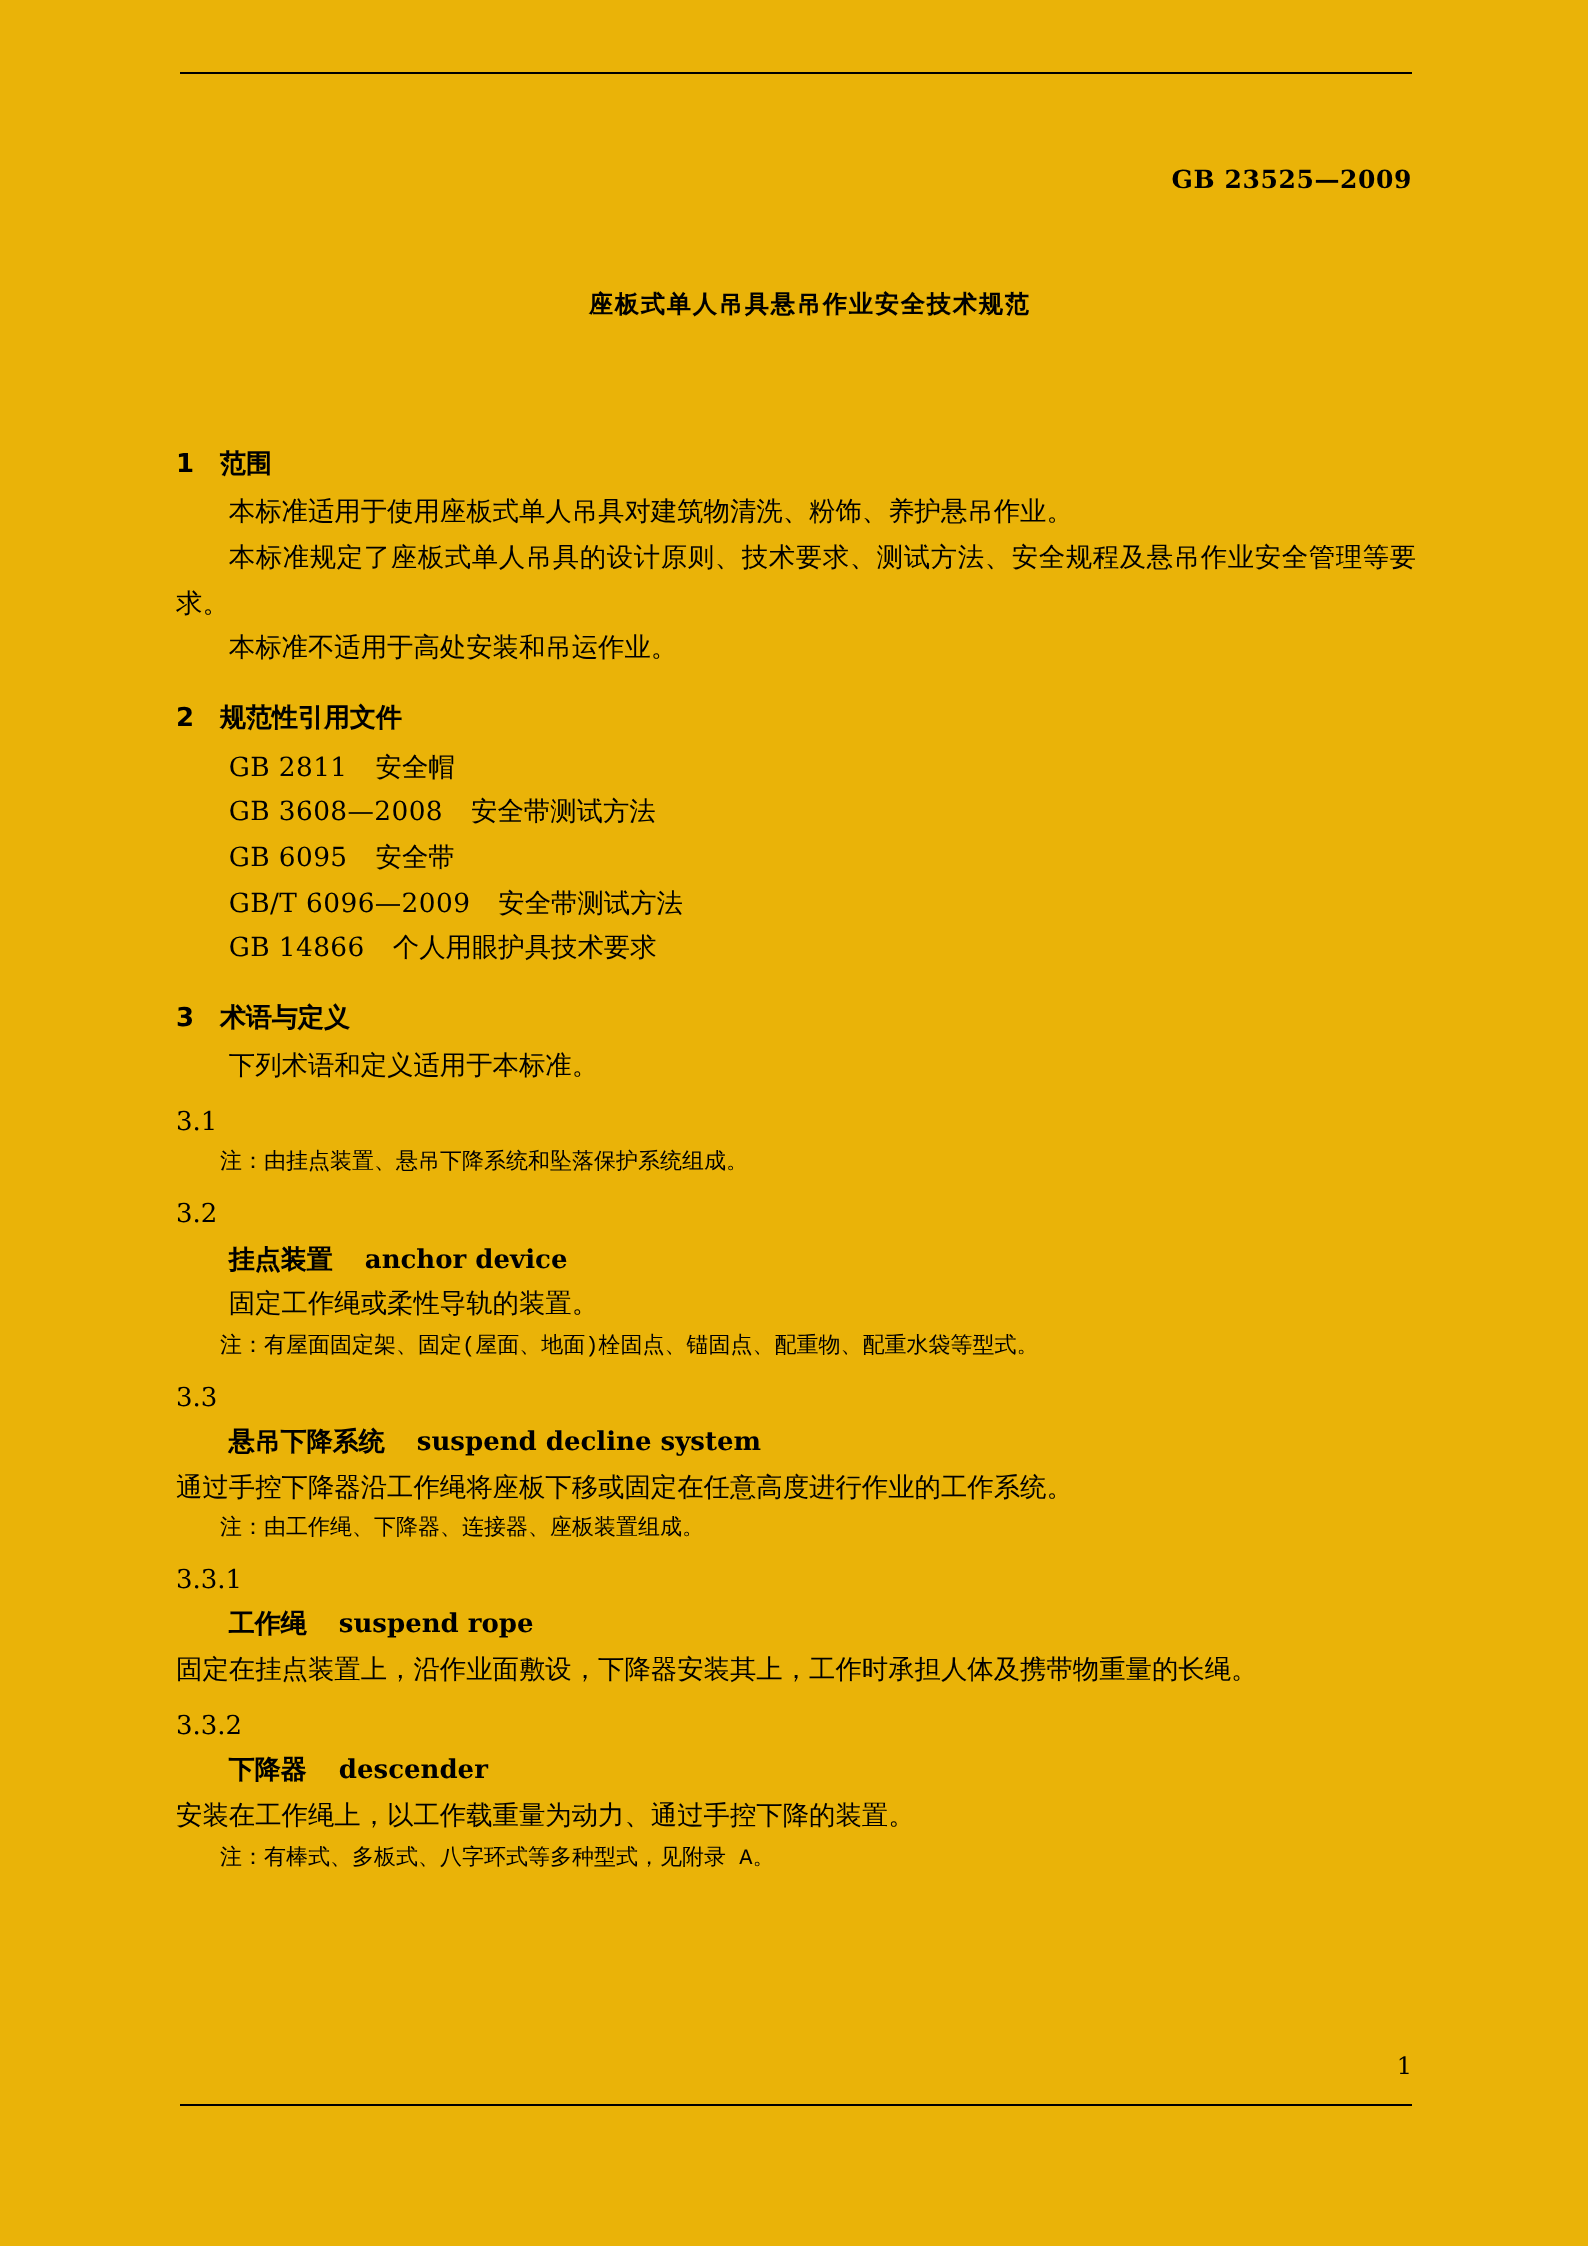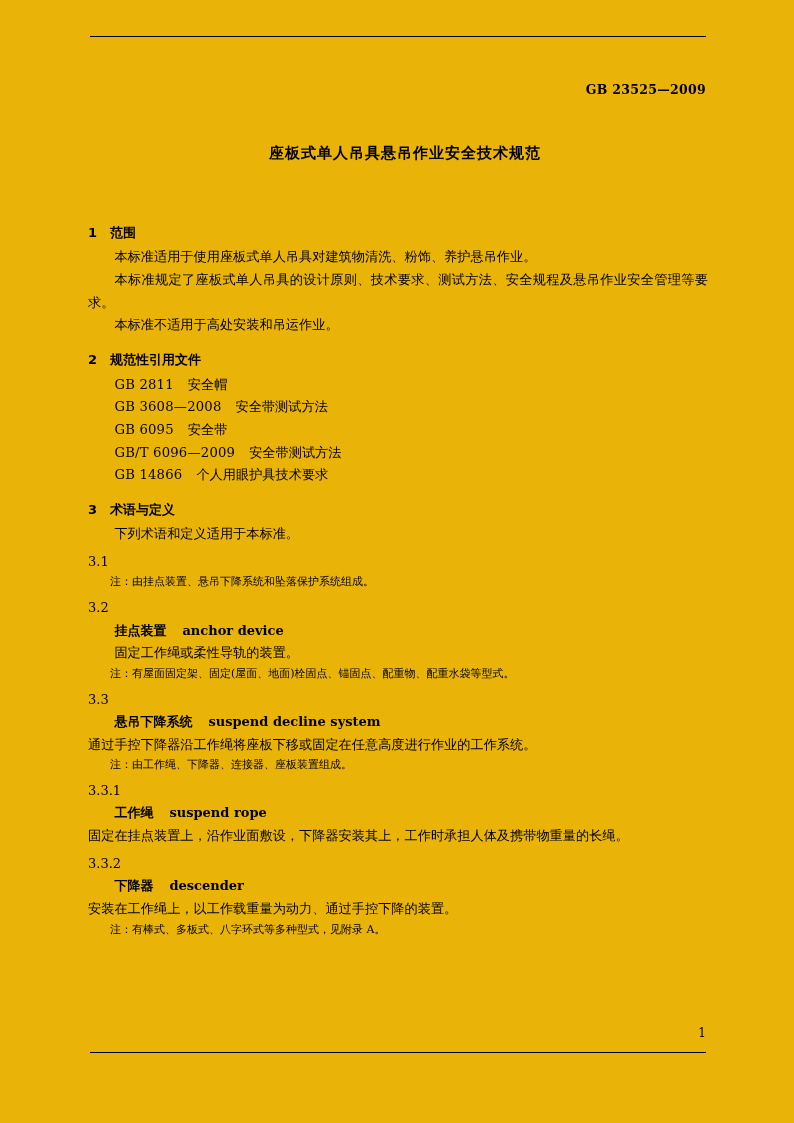--- a/index.html
+++ b/index.html
@@ -44,21 +44,21 @@
     font-weight: bold;
     letter-spacing: 0.3px;
   }
   .doc-title {
     position: absolute;
     left: 0;
     right: 0;
     top: 144px;
     text-align: center;
     font-family: "DejaVu Sans", sans-serif;
-    font-size: 15px;
+    font-size: 12px;
     font-weight: bold;
     letter-spacing: 1px;
     padding-left: 16px;
   }
   .content {
     position: absolute;
     left: 88px;
     top: 210px;
     width: 620px;
     font-family: "DejaVu Serif", "Liberation Serif", serif;
@@ -117,20 +117,21 @@
   .term-def {
     text-indent: 2em;
     margin: 0;
     font-size: 13.2px;
   }
   .note {
     text-indent: 2em;
     margin: 0;
     font-size: 11px;
     line-height: 1.7;
+    font-family: Liberation Mono, monospace;
   }
   .page-num {
     position: absolute;
     right: 88px;
     top: 1026px;
     font-family: "DejaVu Serif", "Liberation Serif", serif;
     font-size: 12px;
   }
 </style>
 </head>

